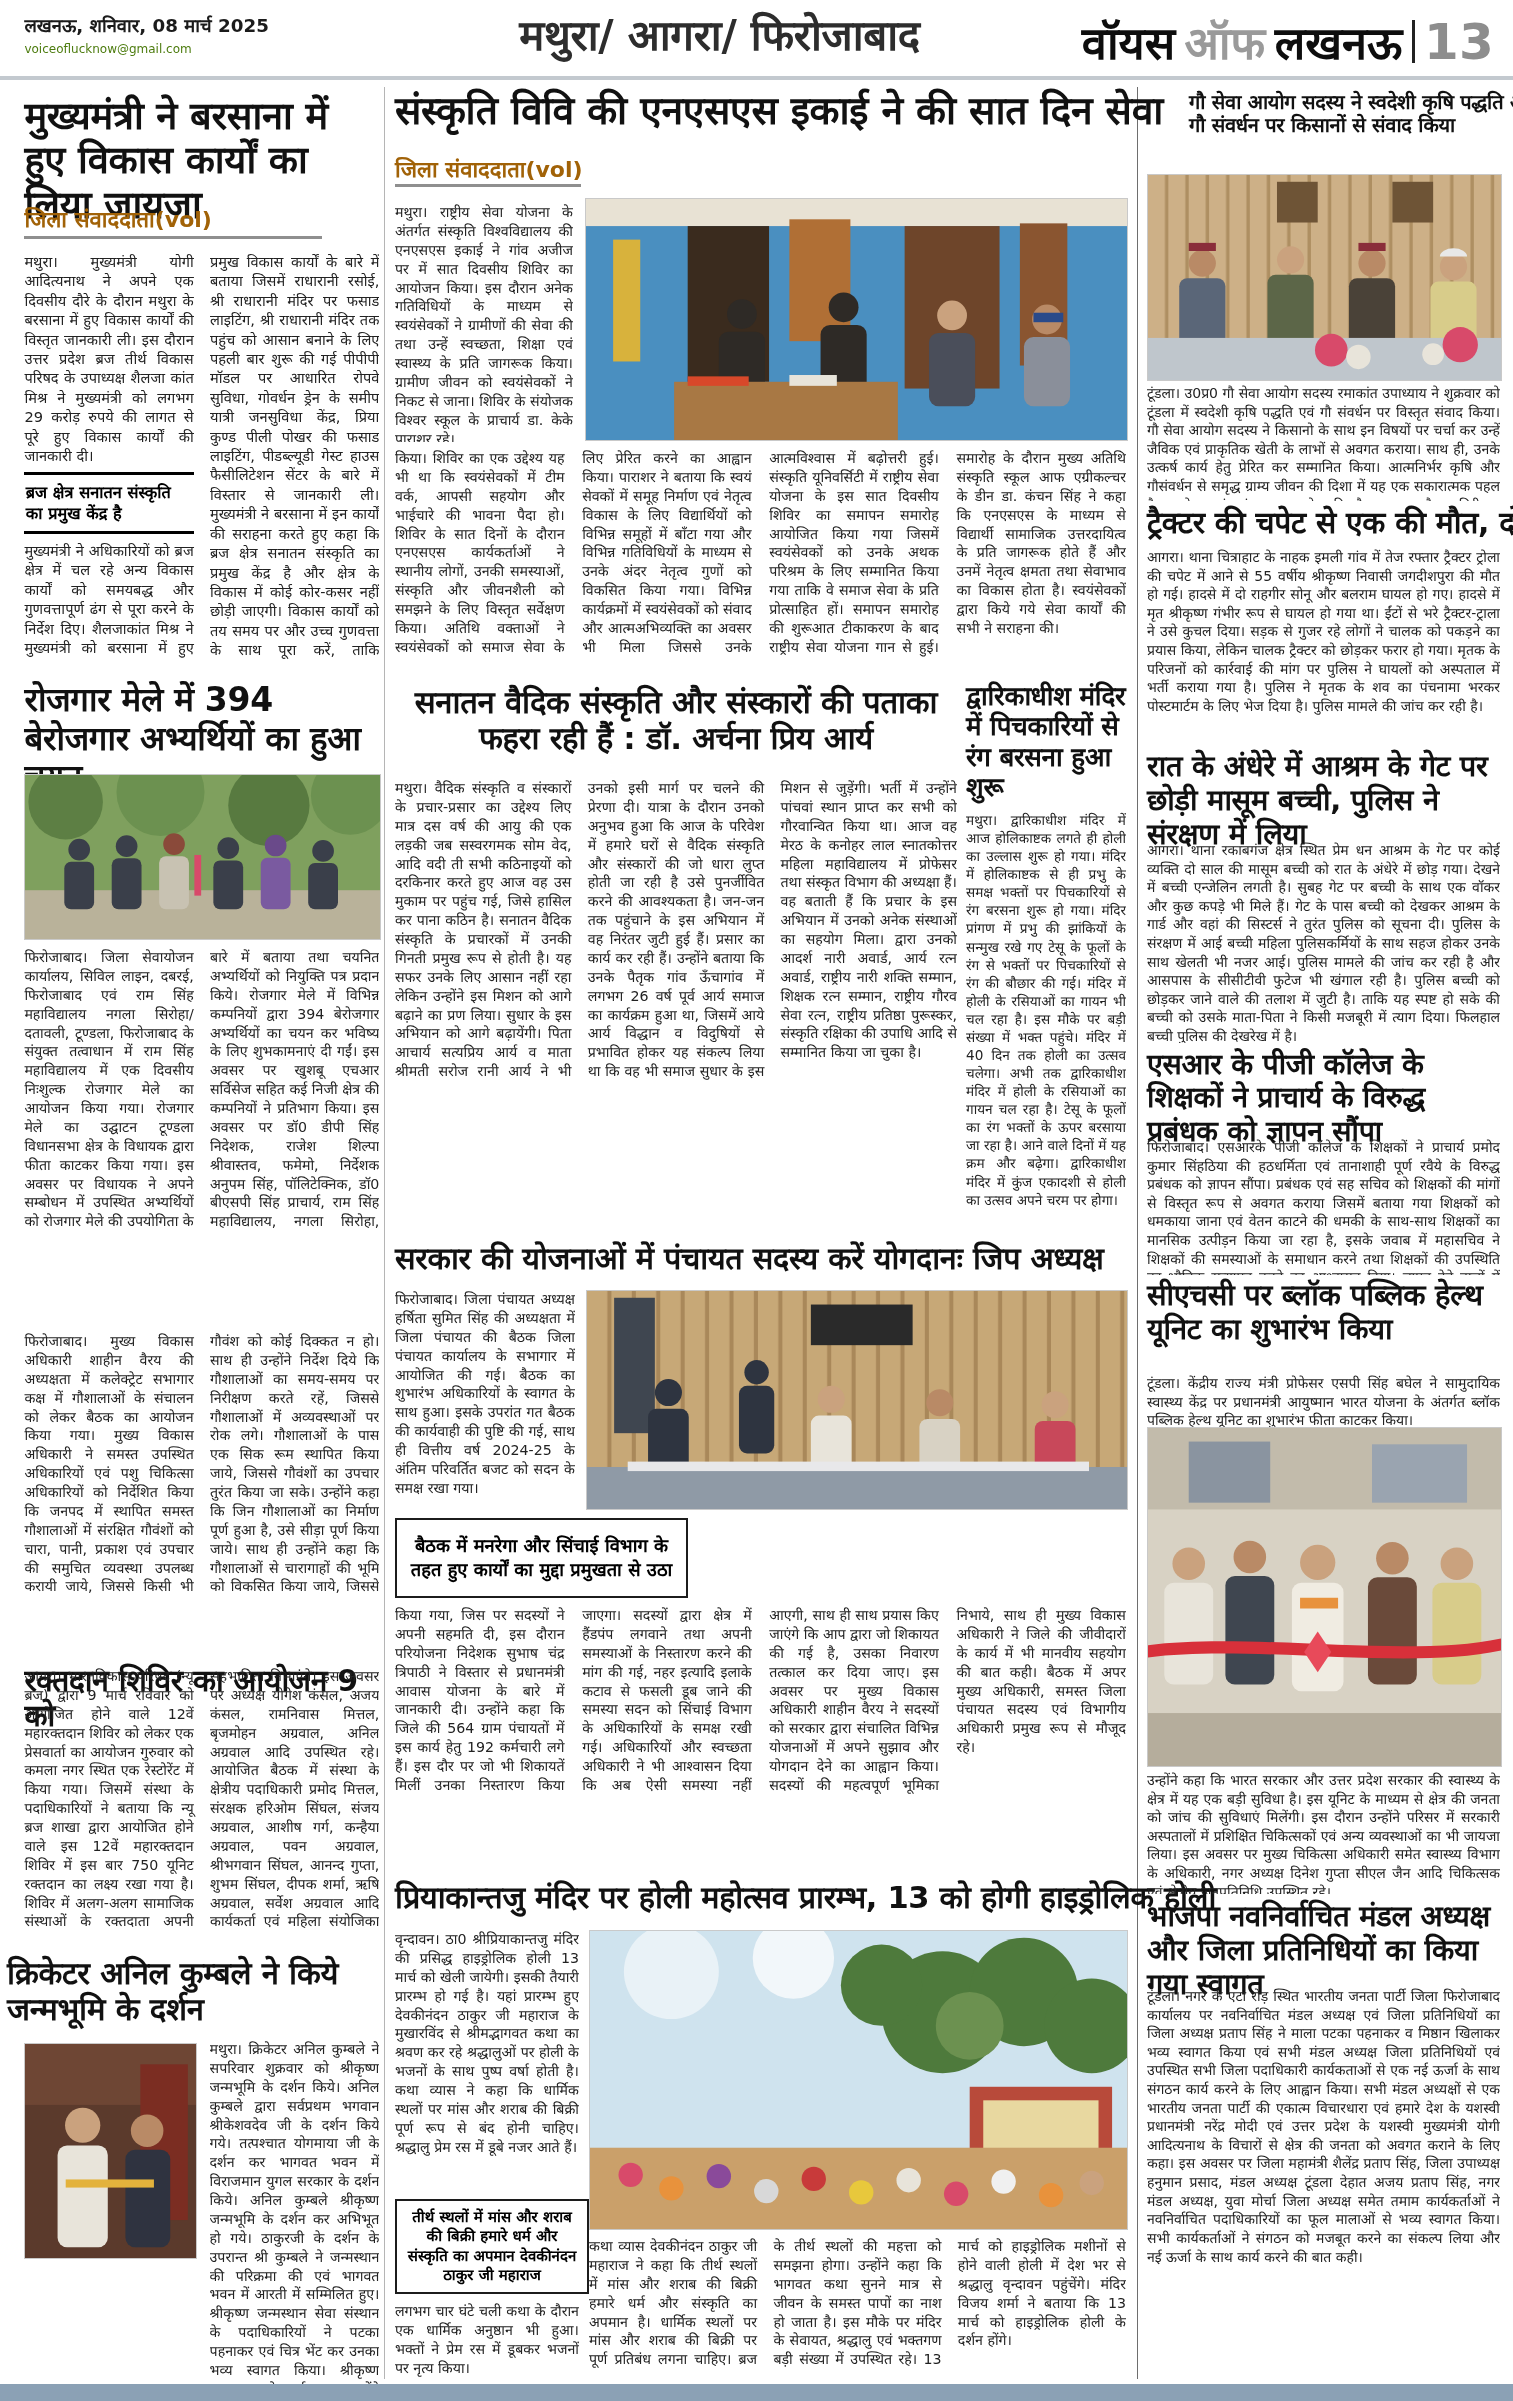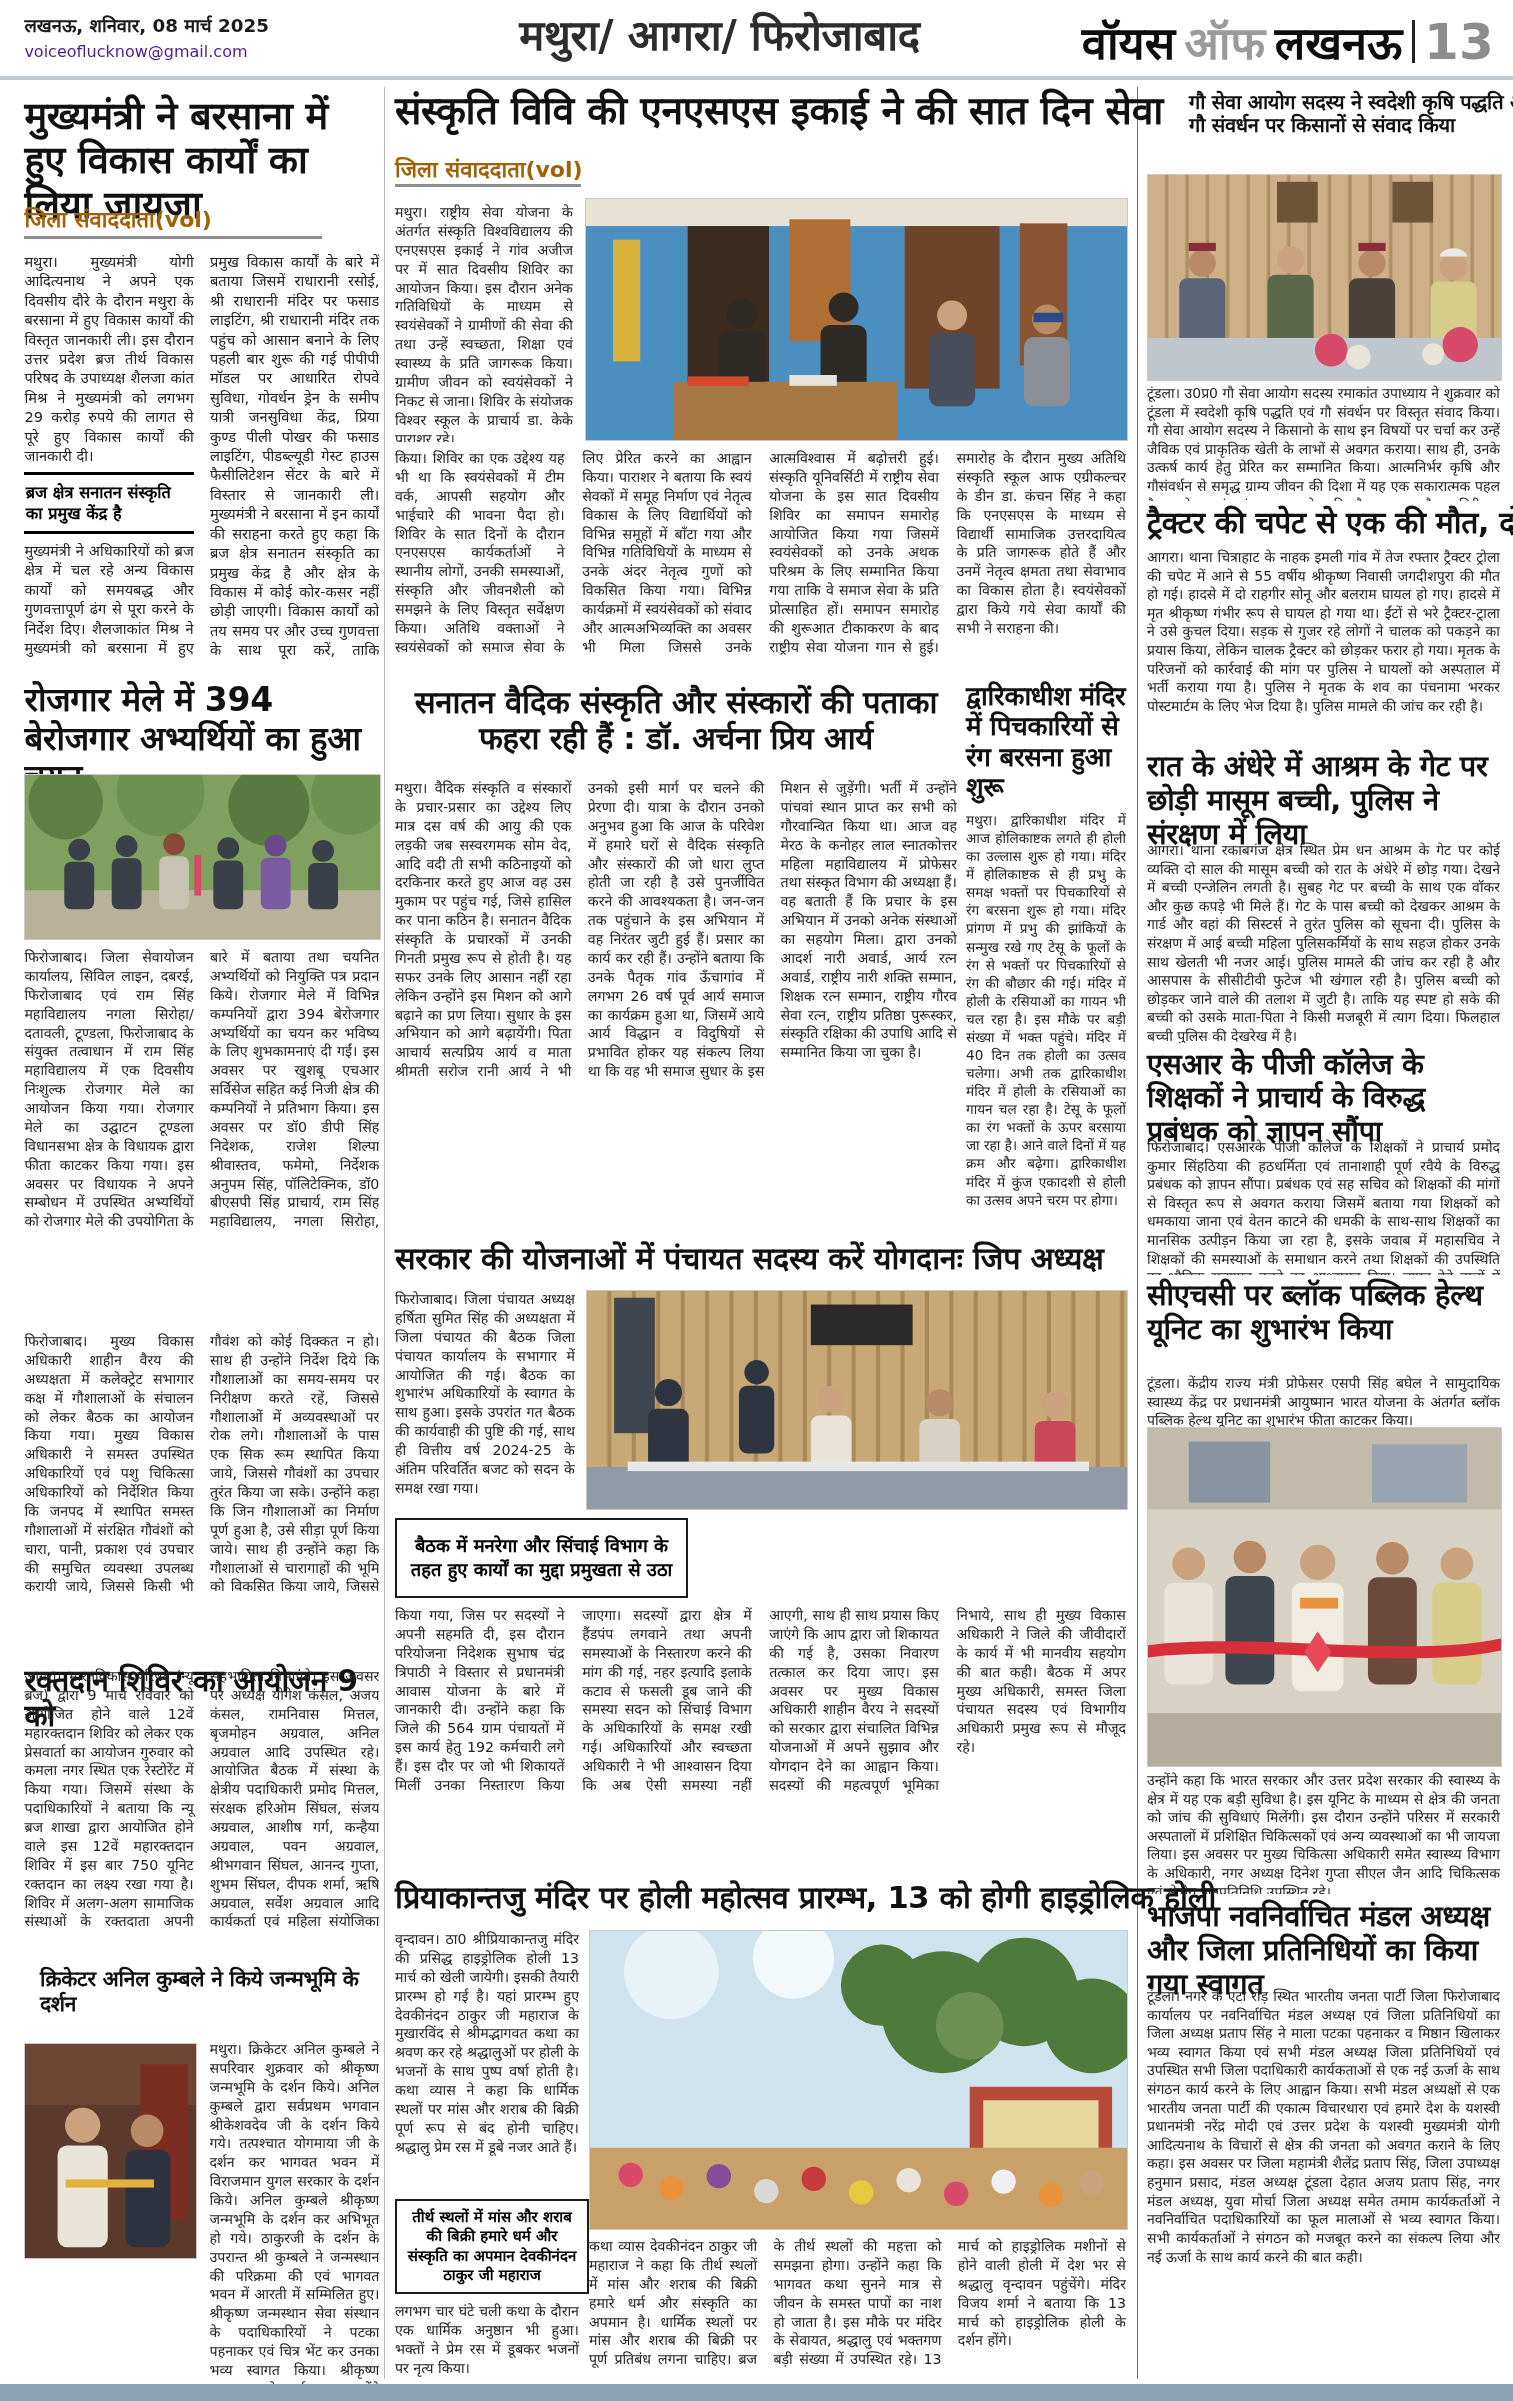--- a/index.html
+++ b/index.html
@@ -28,21 +28,21 @@
   .page-num{color:#8d8d8d;font-size:50px;font-weight:800;}
   .hdr-rule{position:absolute;background:#c3c9cf;}
   .footer-bar{position:absolute;background:#8ba1b5;}
 </style>
 </head>
 <body>
 
 <div id="page">
 
   <div class="abs" style="left:24.4px;top:12.2px;font-size:18.3px;font-weight:800;">लखनऊ, शनिवार, 08 मार्च 2025</div>
-  <div class="abs" style="left:24.4px;top:42px;font-size:16px;color:#4c1d95;">voiceoflucknow@gmail.com</div>
+  <div class="abs" style="left:24.4px;top:42px;font-size:12px;color:#4d7c0f;">voiceoflucknow@gmail.com</div>
 
   <div class="abs headline" style="left:448px;top:11px;width:543px;text-align:center;font-size:42px;color:#2d2d2d;">मथुरा/ आगरा/ फिरोजाबाद</div>
 
   <div class="abs masthead" style="right:20.3px;top:11px;">
     <span class="mast-black">वॉयस</span>
     <span class="mast-gray">ऑफ</span>
     <span class="mast-black">लखनऊ</span>
     <span class="mast-divider"></span>
     <span class="page-num">13</span>
   </div>
@@ -91,21 +91,21 @@
         </g>
     </svg>
   </div>
   <div class="abs body-txt cols2" style="left:24.4px;top:948px;width:355px;height:296px;font-size:14.2px;">फिरोजाबाद। जिला सेवायोजन कार्यालय, सिविल लाइन, दबरई, फिरोजाबाद एवं राम सिंह महाविद्यालय नगला सिरोहा/दतावली, टूण्डला, फिरोजाबाद के संयुक्त तत्वाधान में राम सिंह महाविद्यालय में एक दिवसीय निःशुल्क रोजगार मेले का आयोजन किया गया। रोजगार मेले का उद्घाटन टूण्डला विधानसभा क्षेत्र के विधायक द्वारा फीता काटकर किया गया। इस अवसर पर विधायक ने अपने सम्बोधन में उपस्थित अभ्यर्थियों को रोजगार मेले की उपयोगिता के बारे में बताया तथा चयनित अभ्यर्थियों को नियुक्ति पत्र प्रदान किये। रोजगार मेले में विभिन्न कम्पनियों द्वारा 394 बेरोजगार अभ्यर्थियों का चयन कर भविष्य के लिए शुभकामनाएं दी गईं। इस अवसर पर खुशबू एचआर सर्विसेज सहित कई निजी क्षेत्र की कम्पनियों ने प्रतिभाग किया। इस अवसर पर डॉ0 डीपी सिंह निदेशक, राजेश शिल्पा श्रीवास्तव, फमेमो, निर्देशक अनुपम सिंह, पॉलिटेक्निक, डॉ0 बीएसपी सिंह प्राचार्य, राम सिंह महाविद्यालय, नगला सिरोहा, टूण्डला, फिरोजाबाद उपस्थित रहे। इस कार्यक्रम के सफलता बनाने में जिला सेवायोजन कार्यालय फिरोजाबाद एवं राम सिंह महाविद्यालय, नगला सिरोहा के समस्त कर्मचारियों का महत्वपूर्ण योगदान रहा।</div>
 
   <div class="abs body-txt cols2" style="left:24.4px;top:1332px;width:355px;height:282px;font-size:14.2px;">फिरोजाबाद। मुख्य विकास अधिकारी शाहीन वैरय की अध्यक्षता में कलेक्ट्रेट सभागार कक्ष में गौशालाओं के संचालन को लेकर बैठक का आयोजन किया गया। मुख्य विकास अधिकारी ने समस्त उपस्थित अधिकारियों एवं पशु चिकित्सा अधिकारियों को निर्देशित किया कि जनपद में स्थापित समस्त गौशालाओं में संरक्षित गौवंशों को चारा, पानी, प्रकाश एवं उपचार की समुचित व्यवस्था उपलब्ध करायी जाये, जिससे किसी भी गौवंश को कोई दिक्कत न हो। साथ ही उन्होंने निर्देश दिये कि गौशालाओं का समय-समय पर निरीक्षण करते रहें, जिससे गौशालाओं में अव्यवस्थाओं पर रोक लगे। गौशालाओं के पास एक सिक रूम स्थापित किया जाये, जिससे गौवंशों का उपचार तुरंत किया जा सके। उन्होंने कहा कि जिन गौशालाओं का निर्माण पूर्ण हुआ है, उसे सीड़ा पूर्ण किया जाये। साथ ही उन्होंने कहा कि गौशालाओं से चारागाहों की भूमि को विकसित किया जाये, जिससे गौवंशों को हरा चारा उपलब्ध हो सके। बैठक के दौरान पशु चिकित्साधिकारी समेत मुख्य पशु चिकित्सा अधिकारी सहित जिला स्तरीय अधिकारी उपस्थित रहे।</div>
 
   <div class="abs headline" style="left:24.4px;top:1622px;width:355px;font-size:30px;margin-top:41px;">रक्तदान शिविर का आयोजन 9 को</div>
   <div class="abs body-txt cols2" style="left:24.4px;top:1667px;width:355px;height:279px;font-size:14.2px;">आगरा। भारतविकास परिषद (न्यू ब्रज) द्वारा 9 मार्च रविवार को आयोजित होने वाले 12वें महारक्तदान शिविर को लेकर एक प्रेसवार्ता का आयोजन गुरुवार को कमला नगर स्थित एक रेस्टोरेंट में किया गया। जिसमें संस्था के पदाधिकारियों ने बताया कि न्यू ब्रज शाखा द्वारा आयोजित होने वाले इस 12वें महारक्तदान शिविर में इस बार 750 यूनिट रक्तदान का लक्ष्य रखा गया है। शिविर में अलग-अलग सामाजिक संस्थाओं के रक्तदाता अपनी सहभागिता निभाएंगे। इस अवसर पर अध्यक्ष योगेश कंसल, अजय कंसल, रामनिवास मित्तल, बृजमोहन अग्रवाल, अनिल अग्रवाल आदि उपस्थित रहे। आयोजित बैठक में संस्था के क्षेत्रीय पदाधिकारी प्रमोद मित्तल, संरक्षक हरिओम सिंघल, संजय अग्रवाल, आशीष गर्ग, कन्हैया अग्रवाल, पवन अग्रवाल, श्रीभगवान सिंघल, आनन्द गुप्ता, शुभम सिंघल, दीपक शर्मा, ऋषि अग्रवाल, सर्वेश अग्रवाल आदि कार्यकर्ता एवं महिला संयोजिका नीलम अग्रवाल सहित अनेक सदस्य उपस्थित रहे।</div>
 
-  <div class="abs headline" style="left:40px;top:1955px;width:355px;font-size:21px;margin-top:12px;">क्रिकेटर अनिल कुम्बले ने किये जन्मभूमि के दर्शन</div>
+  <div class="abs headline" style="left:7px;top:1955px;width:355px;font-size:31px;">क्रिकेटर अनिल कुम्बले ने किये जन्मभूमि के दर्शन</div>
   <div class="abs" style="left:24.4px;top:2040px;width:355px;height:347px;overflow:hidden;">
     <div class="photo" style="position:relative;float:left;width:171px;height:214px;margin:2.7px 12.2px 4.1px 0;">
       <svg viewBox="0 0 252 316" preserveAspectRatio="none">
         <rect width="252" height="316" fill="#5b3a2c"></rect>
         <rect x="0" y="0" width="252" height="90" fill="#6e4634"></rect>
         <rect x="170" y="30" width="70" height="230" fill="#7b2d22"></rect>
         <circle cx="85" cy="120" r="26" fill="#caa27e"></circle>
           <rect x="48" y="150" width="74" height="150" rx="14" fill="#e8e4da"></rect>
         <circle cx="180" cy="128" r="24" fill="#b98a66"></circle>
           <rect x="148" y="156" width="66" height="144" rx="14" fill="#2f3340"></rect>

